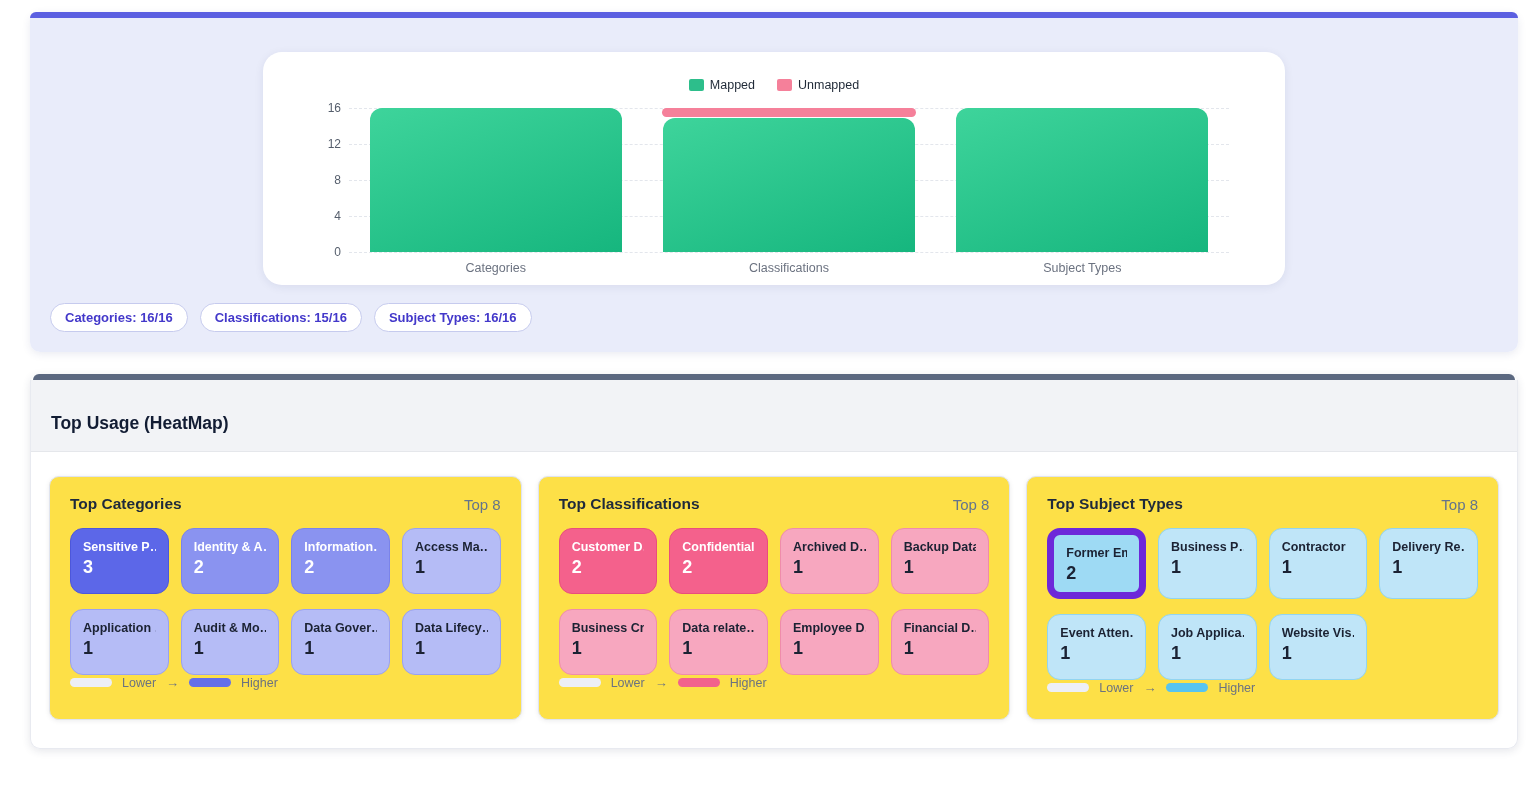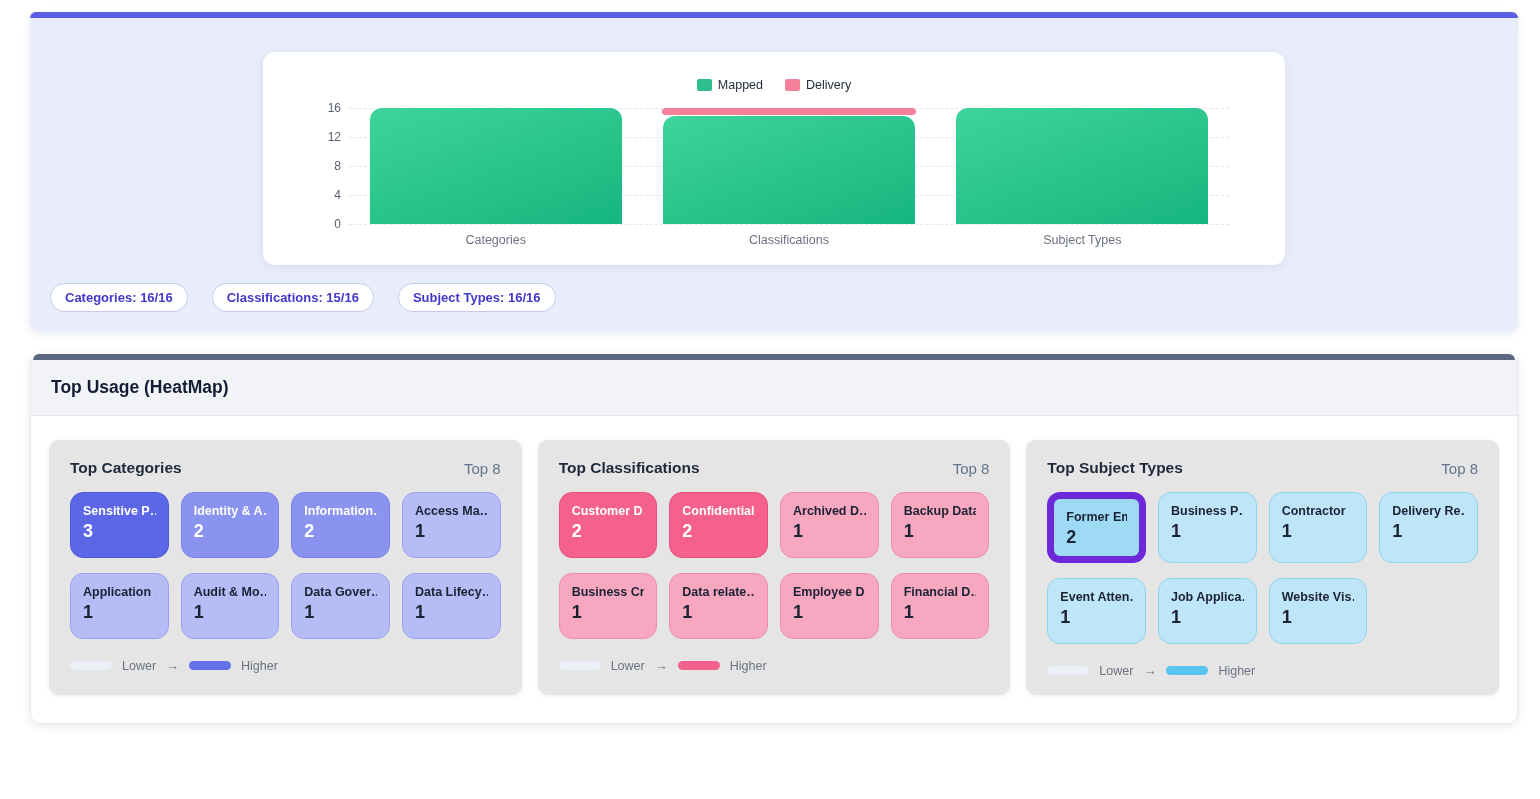--- a/index.html
+++ b/index.html
@@ -8,76 +8,76 @@
   .page { width:100%; height:100%; padding:12px 22px 0 30px; }
 
   
   .coverage-card { border-radius:10px; box-shadow:0 2px 8px rgba(40,50,120,.10); }
   .coverage-topbar { height:6px; background:#5b5fe1; border-radius:10px 10px 0 0; }
   .coverage-body { background:#e9ecfa; border-radius:0 0 10px 10px; padding:16px 20px 20px; }
   .coverage-header { display:flex; justify-content:space-between; align-items:center; padding:6px 0 4px; }
   .coverage-title { font-size:17.5px; font-weight:700; color:#312e81; }
   .elements-badge { font-size:14px; font-weight:700; color:#4338ca; }
 
-  .chart-card { width:1022px; margin:18px auto 0; background:#ffffff; border-radius:12px;
-    box-shadow:0 2px 10px rgba(30,40,90,.08); padding:26px 30px 18px; }
+  .chart-card { width:1022px; margin:18px auto 0; background:#ffffff; border-radius:19px;
+    box-shadow:0 2px 10px rgba(30,40,90,.08); padding:26px 30px 10px; }
   .chart-legend { display:flex; justify-content:center; gap:22px; margin-bottom:16px; }
   .legend-item { display:flex; align-items:center; gap:6px; font-size:12.5px; color:#1f2937; }
   .swatch { width:15px; height:12px; border-radius:2px; display:inline-block; }
   .swatch-mapped { background:#2dbe8b; }
   .swatch-unmapped { background:#f5809a; }
 
-  .plot { position:relative; height:116px; margin:12px 26px 0 56px; }
+  .plot { position:relative; height:144px; margin:12px 26px 0 56px; }
   .gridline { position:absolute; left:0; right:0; border-top:1px dashed #e3e6ec; }
   .gridline:nth-of-type(1){ top:0; } .gridline:nth-of-type(2){ top:25%; }
   .gridline:nth-of-type(3){ top:50%; } .gridline:nth-of-type(4){ top:75%; }
   .gridline:nth-of-type(5){ top:100%; }
   .ytick { position:absolute; left:-40px; top:-8px; width:32px; text-align:right;
     font-size:12px; color:#555e6c; }
   .bars-layer { position:absolute; inset:0; display:flex; }
   .bar-slot { flex:1; display:flex; align-items:flex-end; justify-content:center; height:100%; }
   .bar-stack { width:86%; height:100%; display:flex; flex-direction:column; justify-content:flex-end; align-items:center; }
   .bar-unmapped { width:101%; background:#f5809a; border-radius:5px; margin-bottom:1px; }
   .bar-mapped { width:100%; background:linear-gradient(160deg,#3ed49b 0%,#16b67e 100%);
     border-radius:12px 12px 0 0; }
   .xlabels { display:flex; margin:9px 26px 0 56px; }
   .xlabel { flex:1; text-align:center; font-size:12.5px; color:#6b7280; }
 
-  .chips-row { display:flex; gap:24px; margin-top:18px; }
+  .chips-row { display:flex; gap:12px; margin-top:18px; }
   .chip { background:#ffffff; border:1px solid #c6cbee; border-radius:16px;
     padding:6px 14px; font-size:13px; font-weight:700; color:#4338ca; }
 
   
   .usage-card { margin-top:22px; border-radius:10px; box-shadow:0 2px 8px rgba(40,50,80,.12); }
   .usage-topbar { height:6px; background:#5b6880; border-radius:12px 12px 0 0; margin:0 3px; }
   .usage-body { background:#ffffff; border:1px solid #e8eaf0; border-top:none; border-radius:0 0 10px 10px; }
   .usage-header { background:#f2f3f6; padding:17px 20px; border-bottom:1px solid #e5e7eb; }
-  .usage-title { font-size:17.5px; font-weight:700; color:#121c33; }
+  .usage-title { font-size:17.5px; font-weight:700; color:#121c33;margin-top:16px; }
   .panels { display:flex; gap:16px; padding:24px 18px 28px; }
-  .panel { flex:1; background:#e5e5e5; border:1px solid #e0e4ee; border-radius:10px;
-    box-shadow:0 1px 5px rgba(15,23,42,.08); padding:18px 20px 16px; }
+  .panel { flex:1; background:#fde047; border:1px solid #e0e4ee; border-radius:10px;
+    box-shadow:0 1px 5px rgba(15,23,42,.08); padding:18px 20px 24px; }
   .panel-head { display:flex; justify-content:space-between; align-items:center; }
   .panel-title { font-size:15.5px; font-weight:700; color:#1e293b; }
   .panel-badge { font-size:15px; color:#64748b; }
   .tiles { display:grid; grid-template-columns:repeat(4,1fr); gap:15px 12px; margin-top:15px; }
   .tile { border-radius:13px; padding:11px 12px 8px; min-height:66px; overflow:hidden; }
   .tile-label { font-size:12.5px; font-weight:700; white-space:nowrap; overflow:hidden; }
   .tile-value { font-size:18px; font-weight:700; margin-top:3px; }
 
   
   .panel-cat  .t-high { background:#5c67e8; border:1px solid #4d57da; color:#ffffff; }
   .panel-cat  .t-mid  { background:#8a93f0; border:1px solid #7a83ea; color:#ffffff; }
   .panel-cat  .t-low  { background:#b5bcf6; border:1px solid #99a1f0; color:#1b2233; }
   .panel-cls  .t-high { background:#f4618c; border:1px solid #e94e7c; color:#ffffff; }
   .panel-cls  .t-low  { background:#f7a7bf; border:1px solid #ef8cab; color:#1b2233; }
   .panel-subj .t-high { background:#4fc0ee; border:1px solid #3caede; color:#ffffff; }
   .panel-subj .t-mid  { background:#9edaf4; border:7px solid #6d28d9; color:#1b2233; }
   .panel-subj .t-low  { background:#bfe5f8; border:1px solid #92d4f0; color:#1b2233; }
 
-  .heat-legend { display:flex; align-items:center; gap:10px; margin-top:19px;
+  .heat-legend { display:flex; align-items:center; gap:10px; 
     font-size:12.5px; color:#6b7280; }
   .pill { width:42px; height:9px; border-radius:5px; display:inline-block; }
   .pill-lower { background:#edeff6; }
   .panel-cat  .pill-higher { background:#6470e9; }
   .panel-cls  .pill-higher { background:#f2628c; }
   .panel-subj .pill-higher { background:#58c4ef; }
   .arrow-right::before { content:"\2192"; color:#6b7280; font-size:13px; }
 </style>
 </head>
 <body>
@@ -89,21 +89,21 @@
     <div class="coverage-body">
 
       <div class="chart-card">
         <div class="chart-legend">
           <span class="legend-item">
             <span class="swatch swatch-mapped"></span>
             <span>Mapped</span>
           </span>
           <span class="legend-item">
             <span class="swatch swatch-unmapped"></span>
-            <span>Delivery</span>
+            <span>Unmapped</span>
           </span>
         </div>
 
         <div class="plot">
           <div class="gridline">
               <span class="ytick">16</span>
             </div>
           <div class="gridline">
               <span class="ytick">12</span>
             </div>

